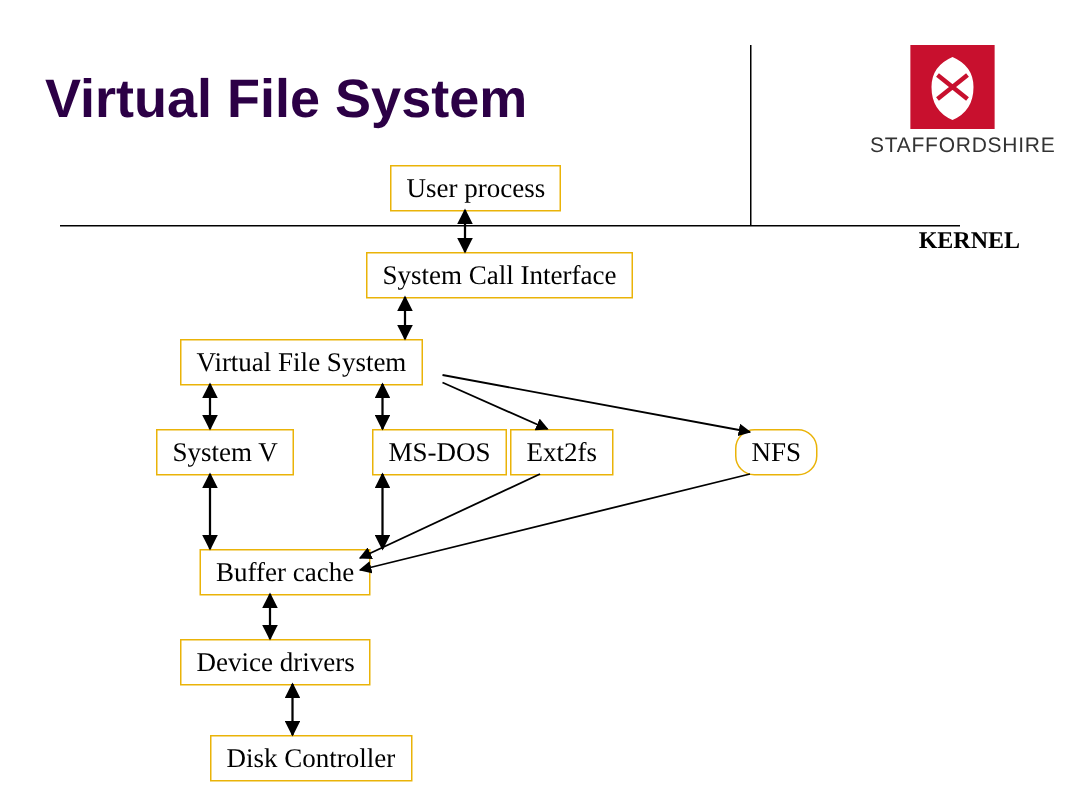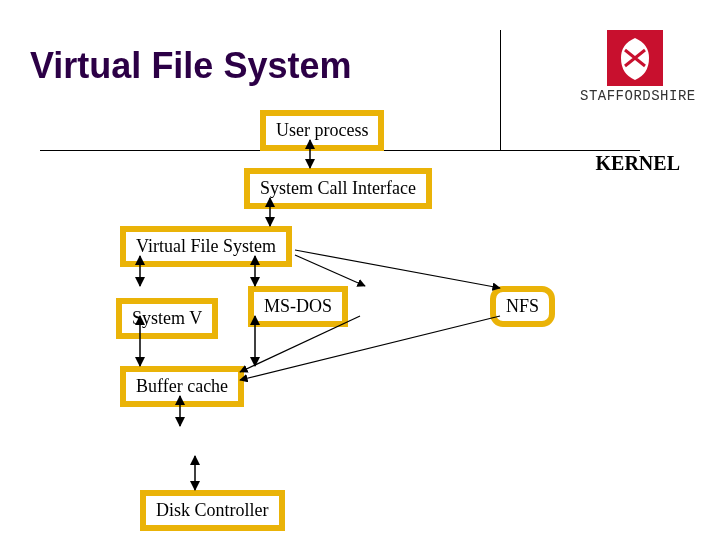--- a/index.html
+++ b/index.html
@@ -35,21 +35,21 @@
   }
   .logo .mark {
     width: 56px;
     height: 56px;
     background: #c8102e;
     margin: 0 auto 2px auto;
     position: relative;
   }
   .logo .mark svg { display:block; }
   .logo .wordmark {
-    font-family: Liberation Mono, monospace;
+    font-family: Liberation Sans, sans-serif;
     font-size: 14px;
     color: #333;
     letter-spacing: 0.5px;
   }
   .title-vline {
     position: absolute;
     left: 500px;
     top: 30px;
     height: 120px;
     border-left: 1px solid #000;
@@ -57,29 +57,29 @@
 
   .diagram {
     position: absolute;
     left: 40px;
     top: 110px;
     width: 640px;
     height: 420px;
   }
   .node {
     position: absolute;
-    border: 6px solid #eab308;
+    border: 1px solid #eab308;
     background: #fff;
     font-size: 18px;
     padding: 4px 10px;
     white-space: nowrap;
   }
   .label {
     position: absolute;
-    font-size: 20px;
+    font-size: 16px;
     font-family: "Times New Roman", serif;
   }
   .hr {
     position: absolute;
     border-top: 1.5px solid #000;
     height: 0;
   }
   svg.arrow {
     position: absolute;
     overflow: visible;
@@ -108,25 +108,27 @@
   <div class="diagram">
 
     <div class="hr" style="left:0; right:40px; top:40px;"></div>
     <div class="label" style="right:0; top:42px; font-weight:bold;">KERNEL</div>
 
 
     <div class="node" style="left:220px; top:0px;">User process</div>
     <div class="node" style="left:180px; top:58px;margin-left:24px;">System Call Interface</div>
     <div class="node" style="left:80px;  top:116px;">Virtual File System</div>
 
-    <div class="node" style="left:76px;  top:176px;margin-top:12px;">System V</div>
+    <div class="node" style="left:64px;  top:176px;">System V</div>
     <div class="node" style="left:180px; top:176px;margin-left:28px;">MS-DOS</div>
+    <div class="node" style="left:300px; top:176px;">Ext2fs</div>
     <div class="node" style="left:450px; top:176px;border-radius:13px;">NFS</div>
 
-    <div class="node" style="left:80px;  top:256px;">Buffer cache</div>
+    <div class="node" style="left:93px;  top:256px;">Buffer cache</div>
+    <div class="node" style="left:80px;  top:316px;">Device drivers</div>
     <div class="node" style="left:100px; top:380px;">Disk Controller</div>
 
     <svg class="arrow" width="640" height="420">
       <defs>
         <marker id="arr" viewBox="0 0 10 10" refX="9" refY="5" markerWidth="7" markerHeight="7" orient="auto-start-reverse">
           <path d="M0 0 L10 5 L0 10 z" fill="#000"></path>
         </marker>
       </defs>
 
       <line x1="270" y1="30" x2="270" y2="58" stroke="#000" stroke-width="1.5" marker-start="url(#arr)" marker-end="url(#arr)"></line>

